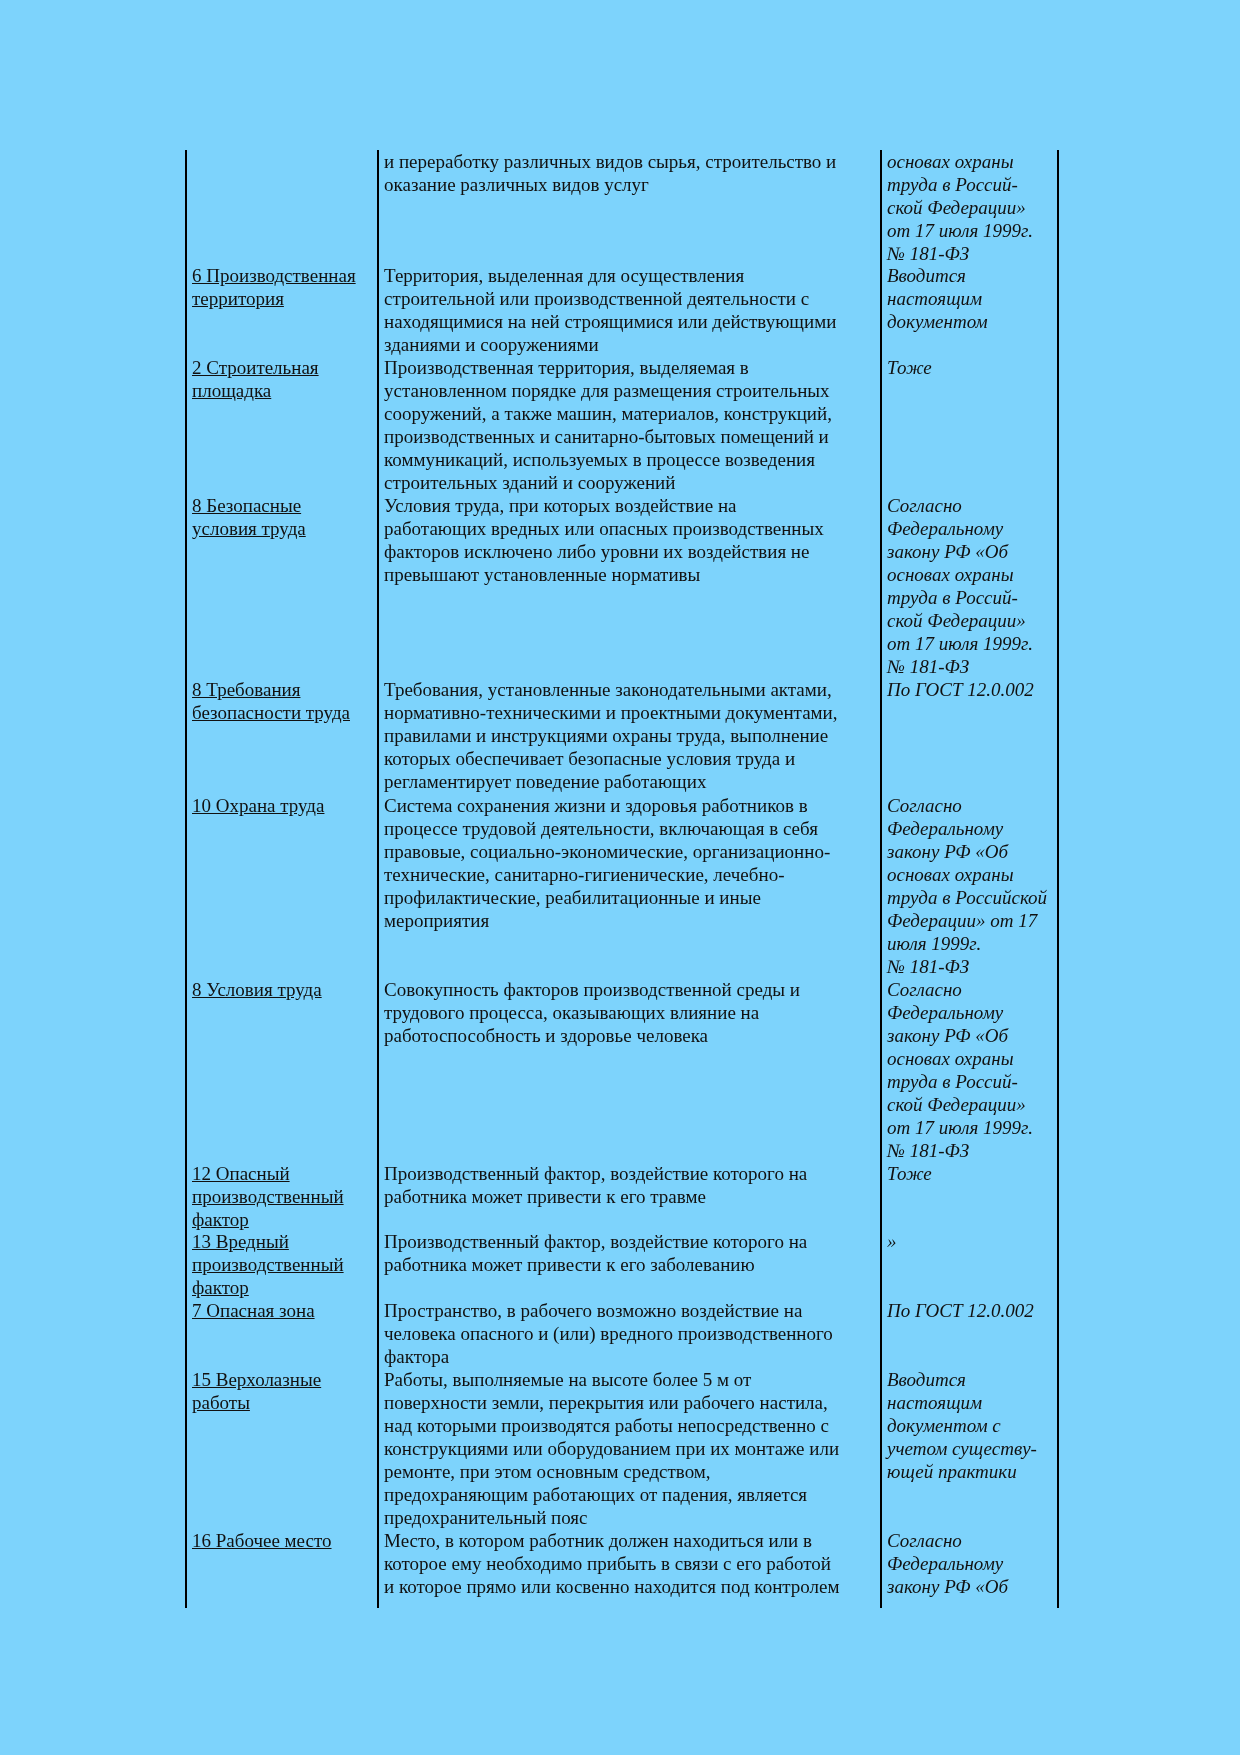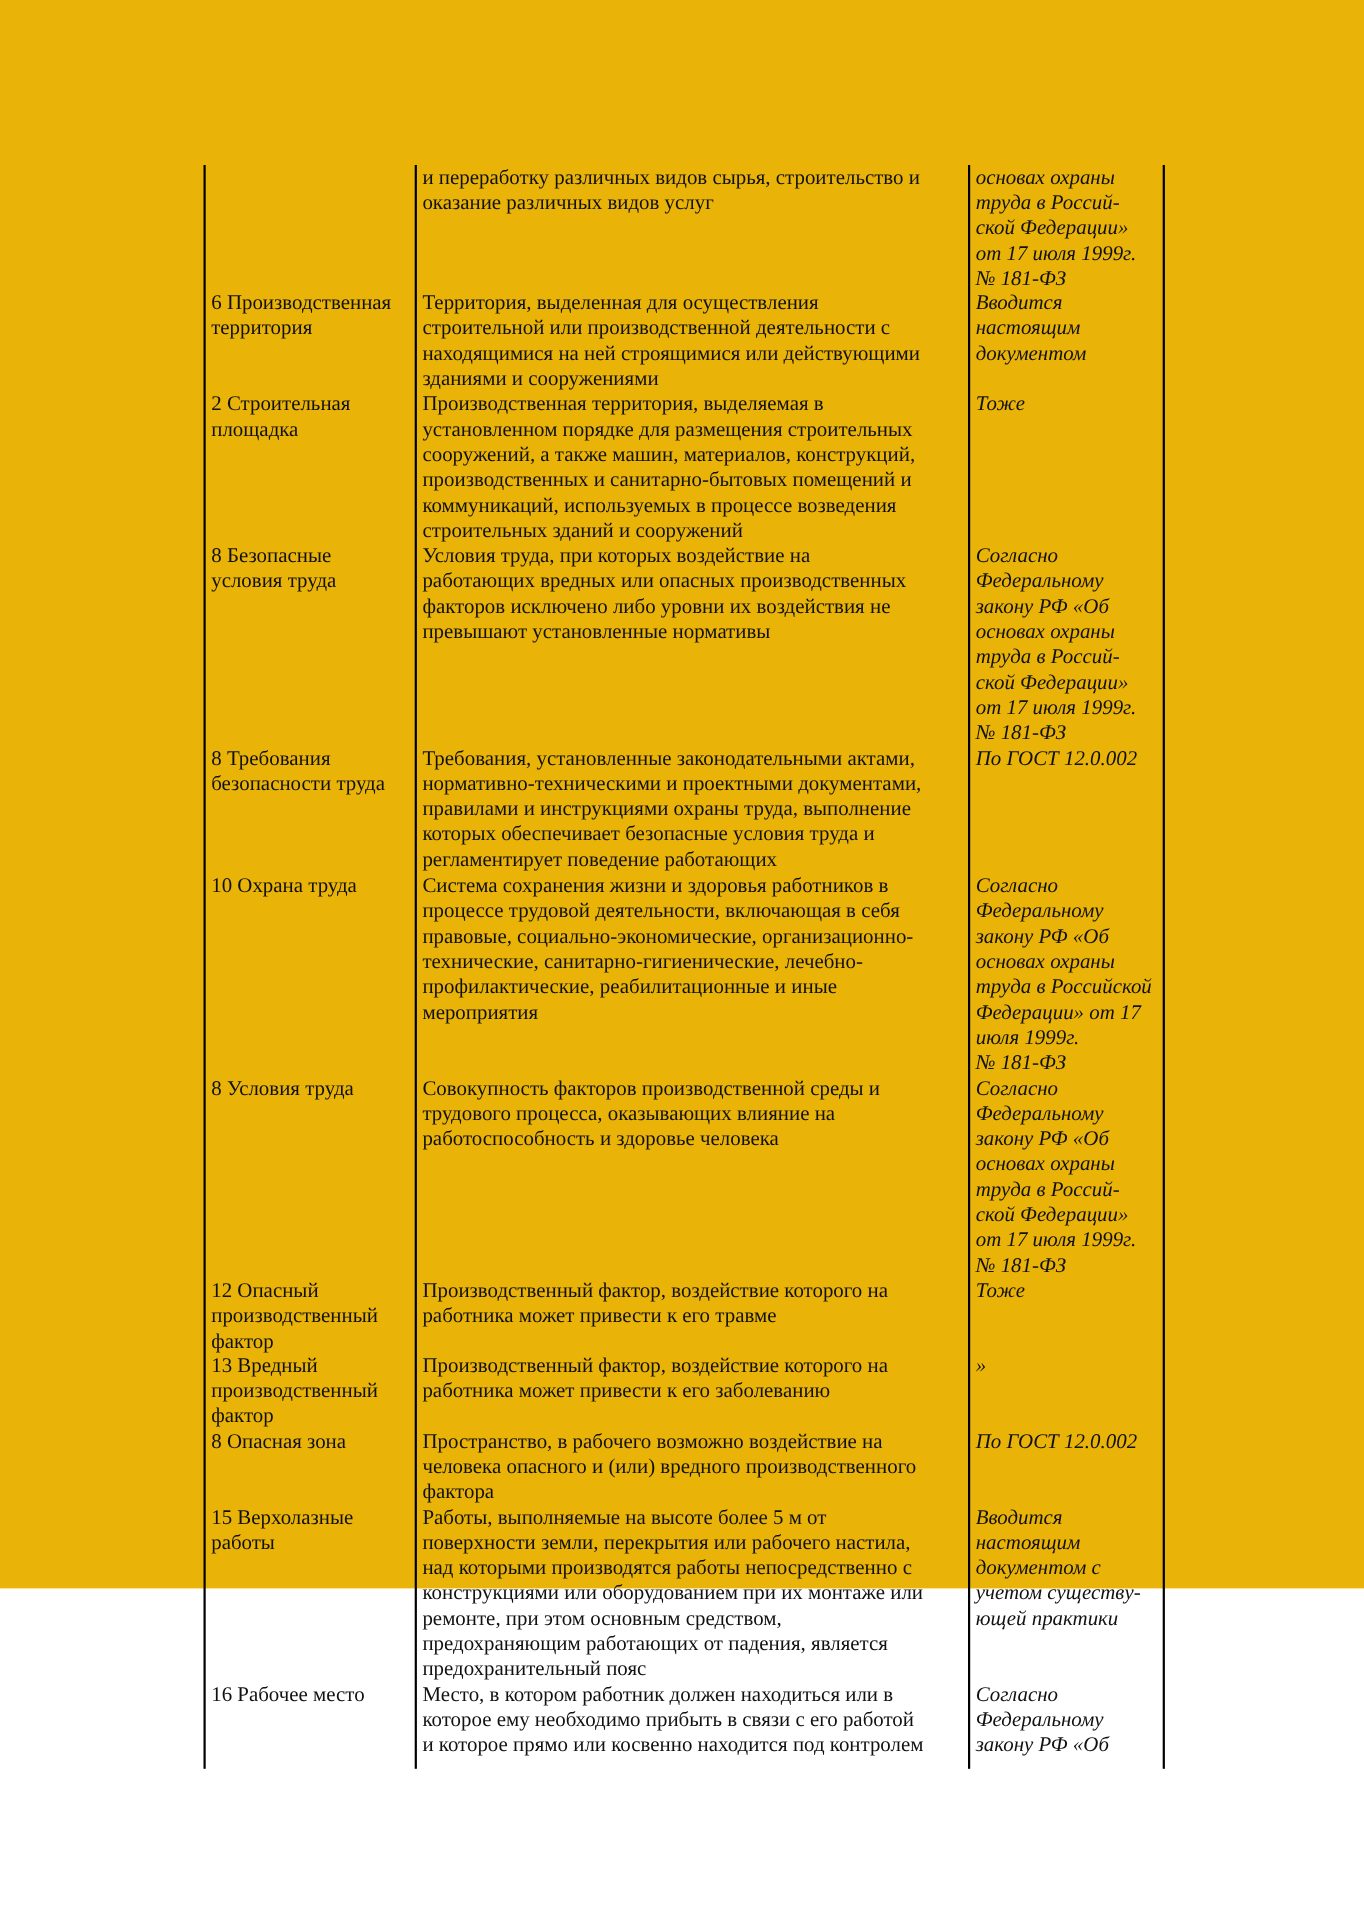--- a/index.html
+++ b/index.html
@@ -1,33 +1,33 @@
 <!DOCTYPE html>
 <html><head>
 <meta charset="utf-8">
 <style>
   html, body { margin: 0; padding: 0; background: #ffffff; }
   body { width: 1240px; height: 1755px; position: relative; overflow: hidden; }
-  .page { position: absolute; left: 0; top: 0; width: 1240px; height: 1444px; background: #eab308; }
+  .page { position: absolute; left: 0; top: 0; width: 1240px; height: 1755px; background: #7dd3fc; }
   .table {
     position: absolute; left: 185px; top: 150px; width: 874px; height: 1458px;
     border-left: 2px solid #000; border-right: 2px solid #000;
     box-sizing: border-box;
   }
   .vline { position: absolute; top: 0; bottom: 0; width: 2px; background: #000; }
   .vline.c1 { left: 190px; }
   .vline.c2 { left: 693px; }
   .row { position: absolute; left: 0; right: 0; }
   .cell {
     position: absolute; top: 0;
     font-family: "Liberation Serif", serif;
     font-size: 19px; line-height: 23px; color: #111;
     white-space: pre-line;
   }
-  .cell.term { left: 5px; width: 185px; }
+  .cell.term { left: 5px; width: 185px; text-decoration: underline; }
   .cell.def { left: 197px; width: 494px; }
   .cell.src { left: 700px; width: 170px; font-style: italic; }
 </style>
 </head>
 <body>
 
 <div class="page">
   <div class="table">
     <div class="vline c1"></div>
     <div class="vline c2"></div>
@@ -140,21 +140,21 @@
     <div class="row" style="top:1080px">
       <div class="cell term">13 Вредный
 производственный
 фактор</div>
       <div class="cell def">Производственный фактор, воздействие которого на
 работника может привести к его заболеванию</div>
       <div class="cell src">»</div>
     </div>
 
     <div class="row" style="top:1149px">
-      <div class="cell term">8 Опасная зона</div>
+      <div class="cell term">7 Опасная зона</div>
       <div class="cell def">Пространство, в рабочего возможно воздействие на
 человека опасного и (или) вредного производственного
 фактора</div>
       <div class="cell src">По ГОСТ 12.0.002</div>
     </div>
 
     <div class="row" style="top:1218px">
       <div class="cell term">15 Верхолазные
 работы</div>
       <div class="cell def">Работы, выполняемые на высоте более 5 м от

